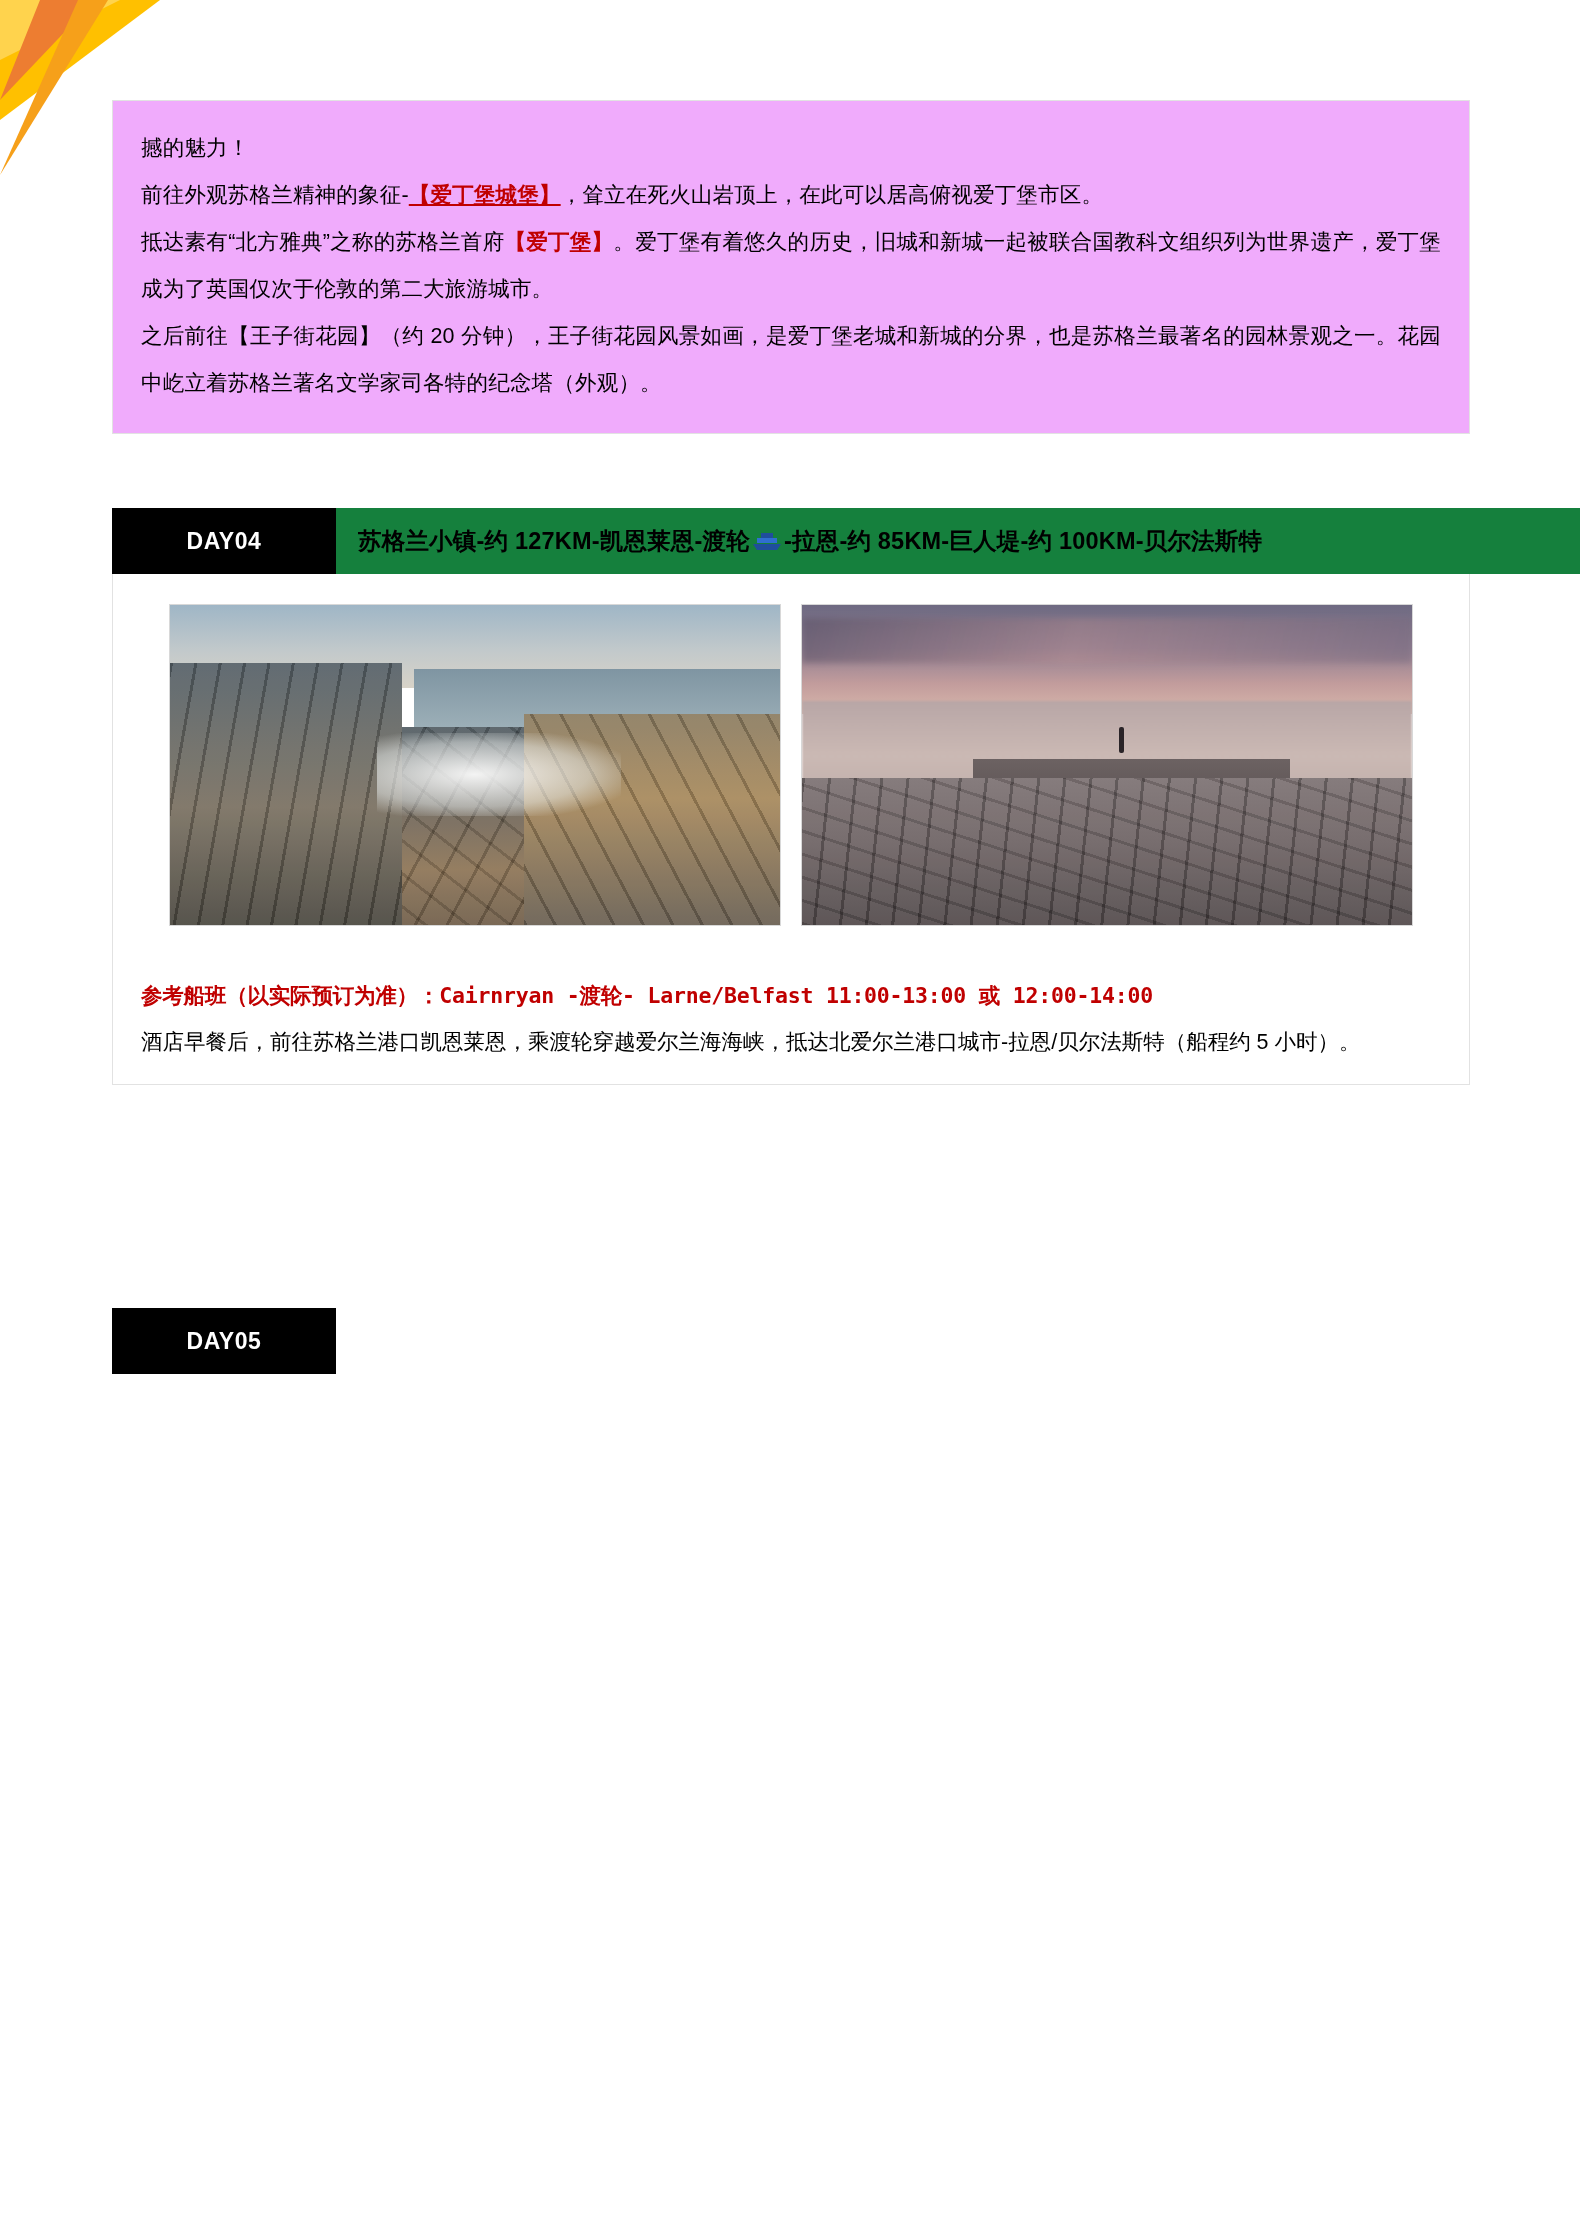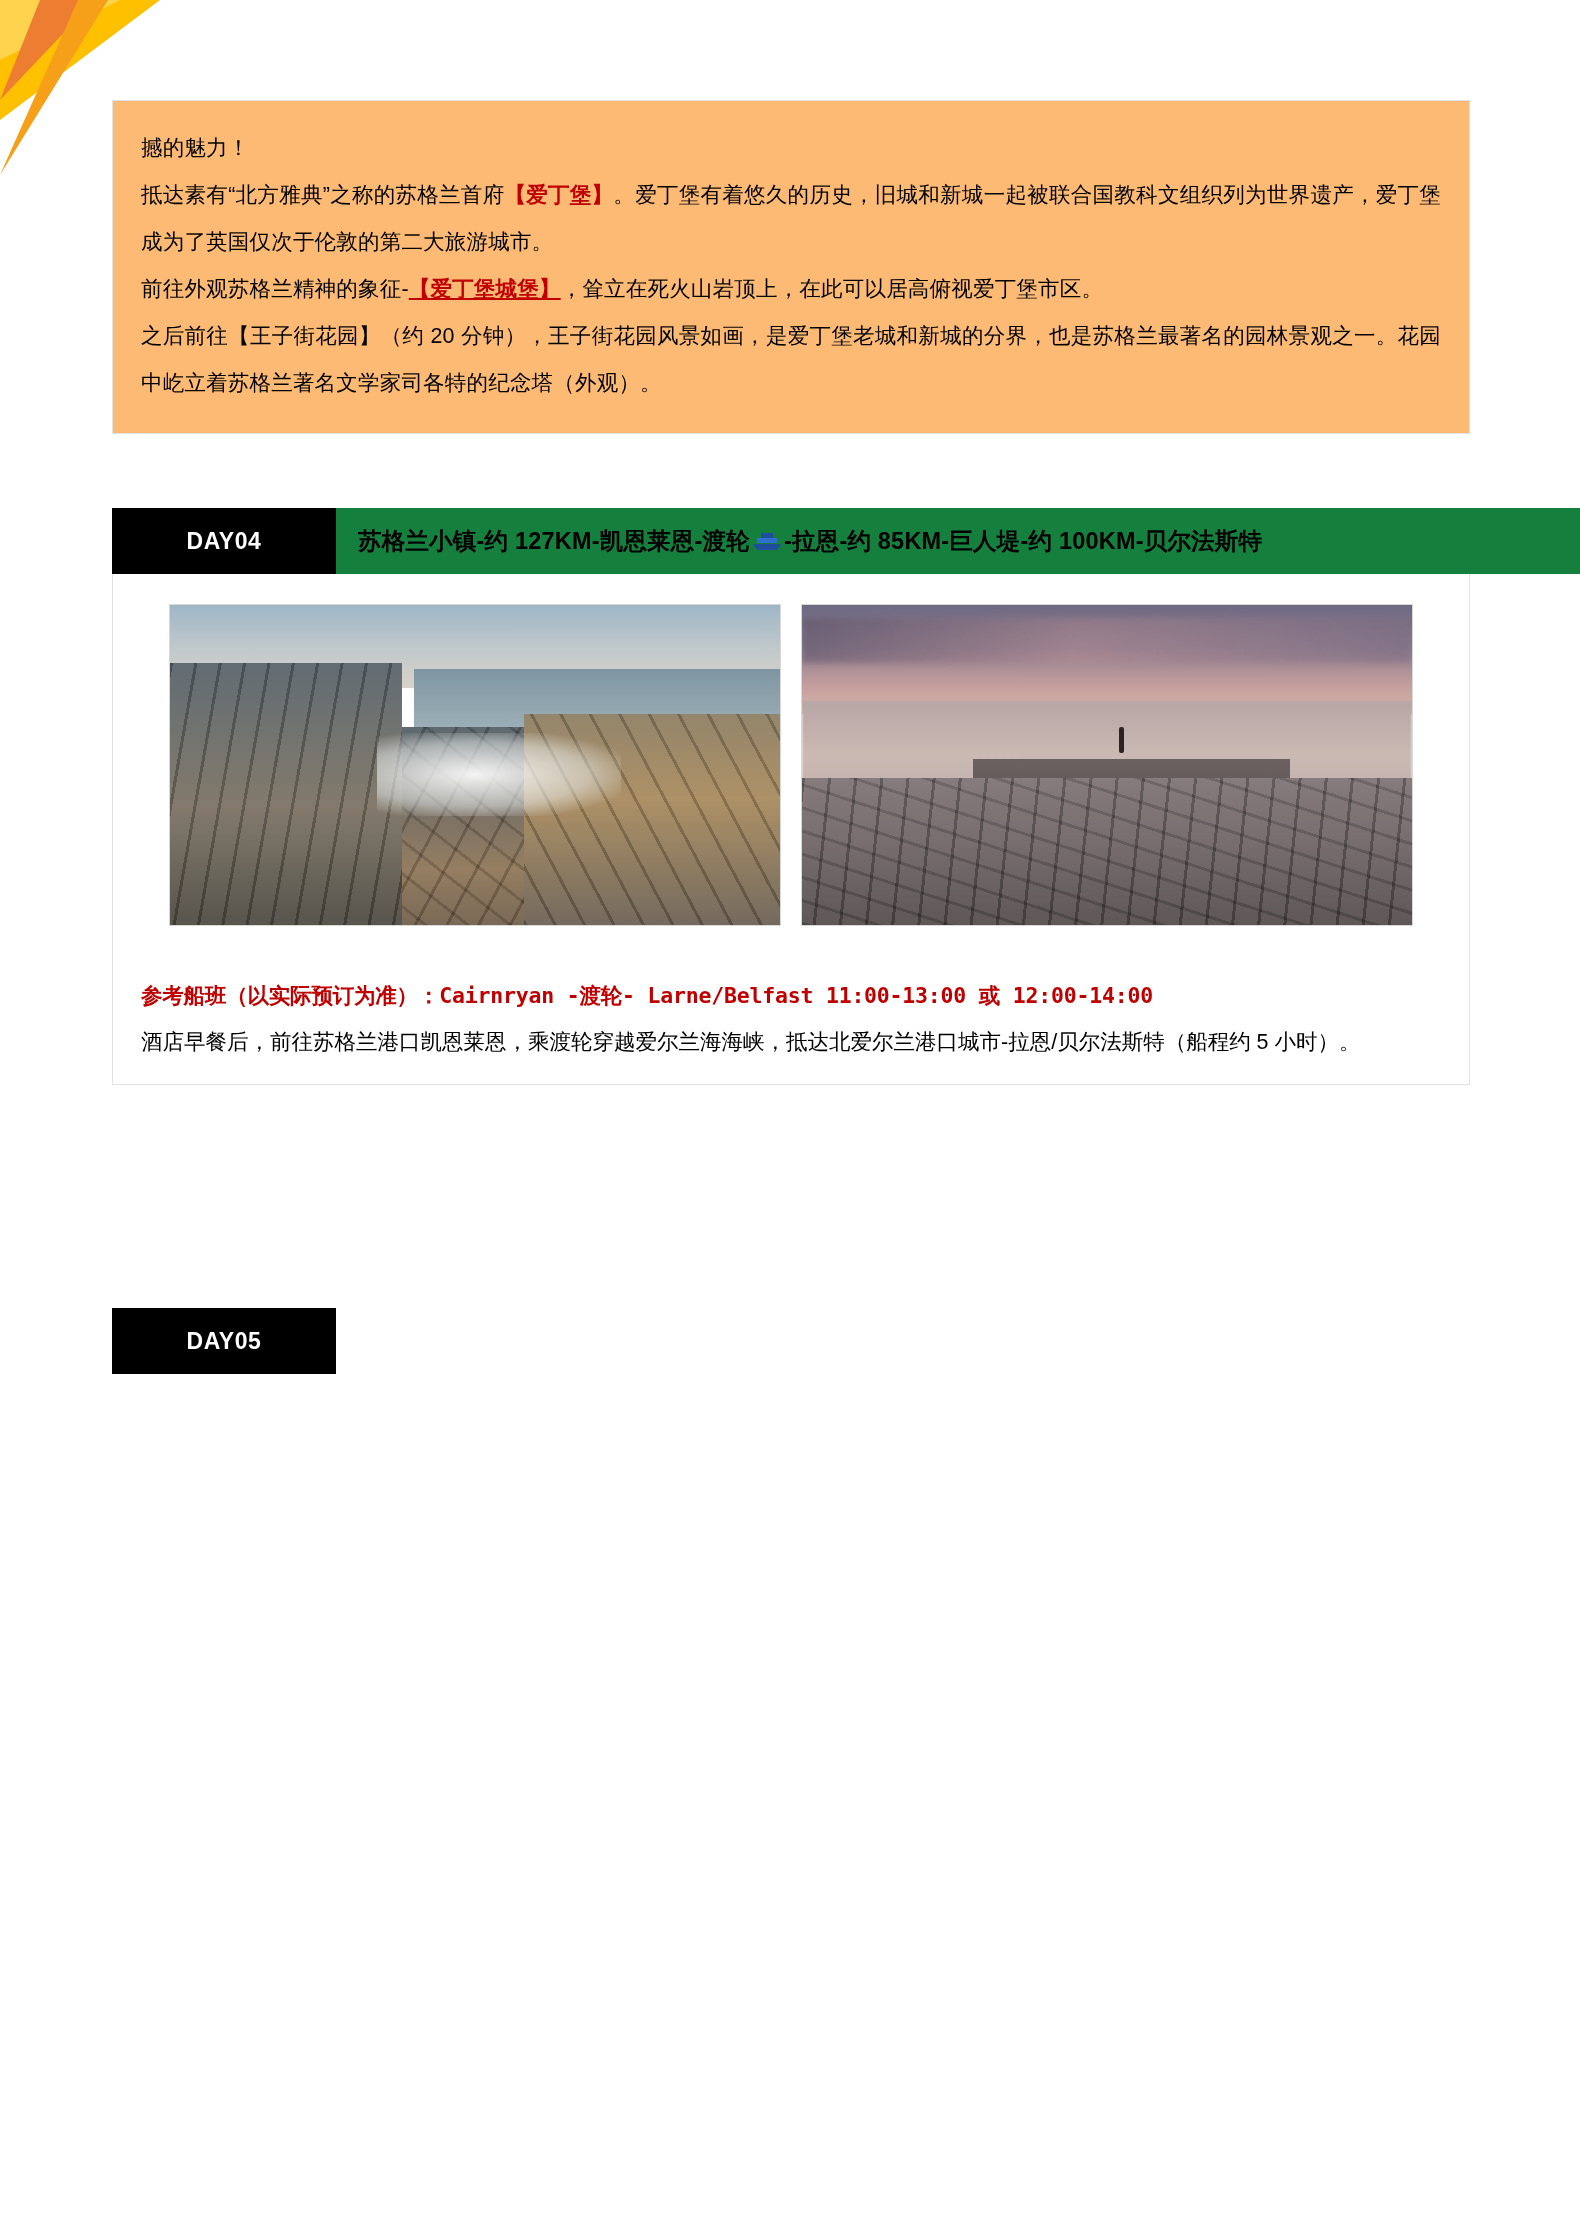--- a/index.html
+++ b/index.html
@@ -36,21 +36,21 @@
   }
 
   
   .text-block {
     position: absolute;
     left: 0;
     width: 1358px;
     box-sizing: border-box;
     border: 1px solid #e2e2e2;
     padding: 24px 28px 26px 28px;
-    background: #fdba74;
+    background: #f0abfc;
   }
   .text-block p {
     margin: 0;
     font-size: 21.5px;
     line-height: 47px;
     letter-spacing: 0.2px;
     text-align: justify;
     color: #000;
   }
   .hl {
@@ -223,24 +223,24 @@
   <polygon points="0,60 120,0 0,0" fill="#ffd34d"></polygon>
   <polygon points="0,100 95,0 40,0" fill="#ed7d31"></polygon>
   <polygon points="0,175 108,0 78,0" fill="#f6a01a"></polygon>
 </svg>
 
 <div class="page">
 
   <div class="text-block" style="top:100px;">
     <p><span>撼的魅力！</span></p>
     <p>
+      <span>前往外观苏格兰精神的象征-</span><span class="hl-u">【爱丁堡城堡】</span><span>，耸立在死火山岩顶上，在此可以居高俯视爱丁堡市区。</span>
+    </p>
+    <p>
       <span>抵达素有</span><span>“北方雅典”</span><span>之称的苏格兰首府</span><span class="hl">【爱丁堡】</span><span>。爱丁堡有着悠久的历史，旧城和新城一起被联合国教科文组织列为世界遗产，爱丁堡成为了英国仅次于伦敦的第二大旅游城市。</span>
-    </p>
-    <p>
-      <span>前往外观苏格兰精神的象征-</span><span class="hl-u">【爱丁堡城堡】</span><span>，耸立在死火山岩顶上，在此可以居高俯视爱丁堡市区。</span>
     </p>
     <p><span>之后前往【王子街花园】（约 20 分钟），王子街花园风景如画，是爱丁堡老城和新城的分界，也是苏格兰最著名的园林景观之一。花园中屹立着苏格兰著名文学家司各特的纪念塔（外观）。</span></p>
   </div>
 
   <div class="day-row" style="top:508px;">
     <div class="day-badge">
       <span>DAY04</span>
     </div>
     <div class="day-title">
       <span>苏格兰小镇-约 127KM-凯恩莱恩-渡轮</span>

